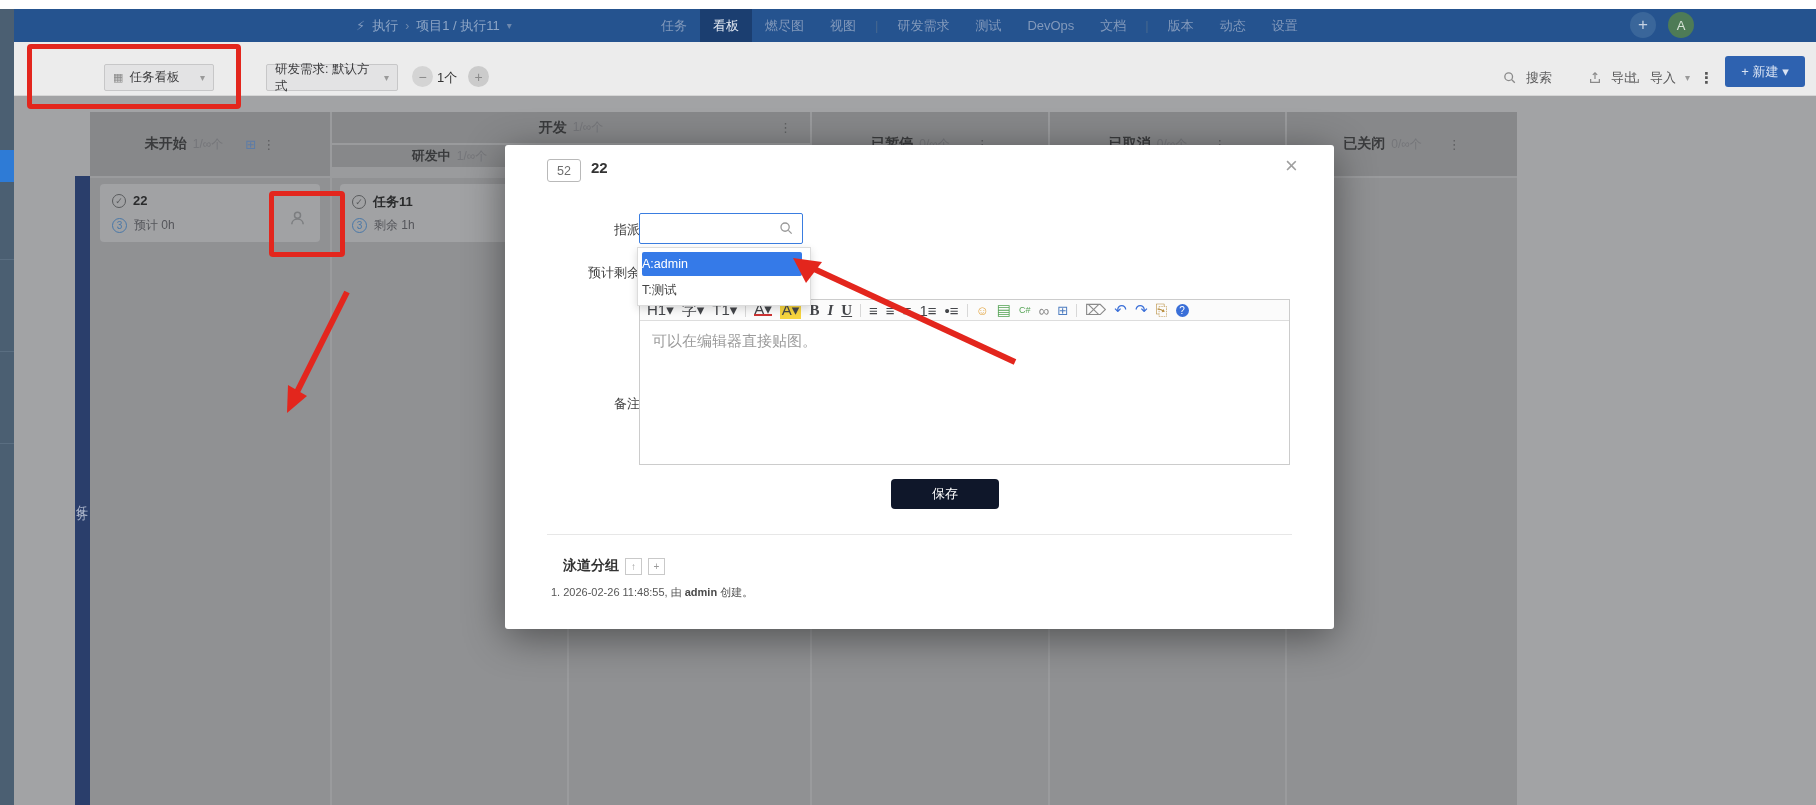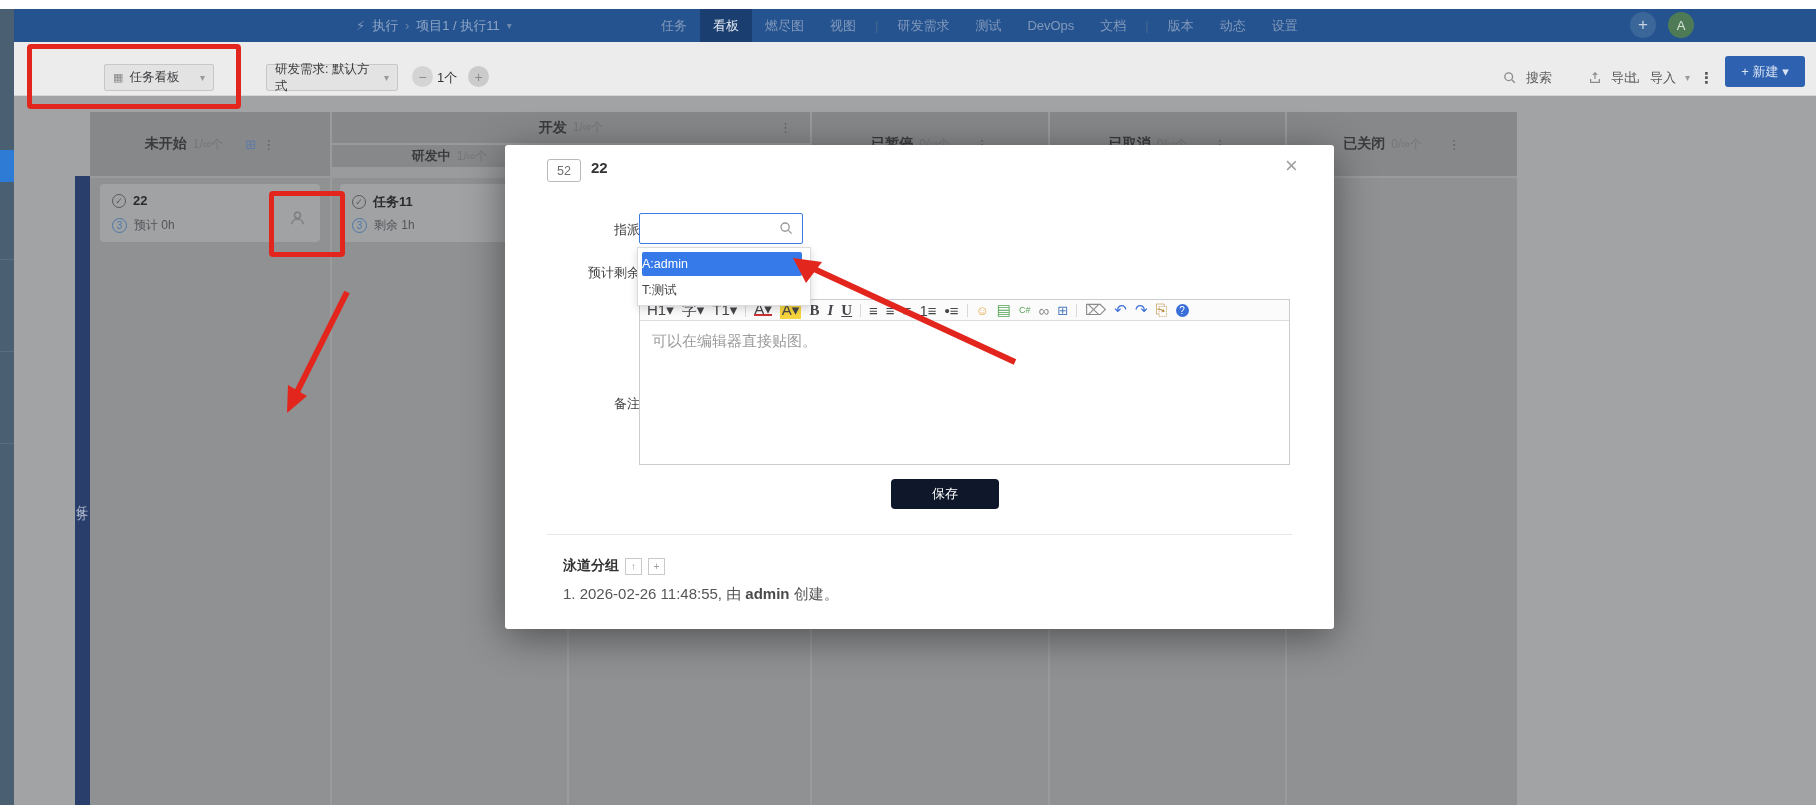--- a/index.html
+++ b/index.html
@@ -73,21 +73,21 @@
   .ed-gray{color:#8a8a8a;}
   .ed-blue{color:#3a6fd8;}
   .ed-table{color:#4d7cc0;font-size:13px;}
   .ed-tan{color:#b98e3f;}
   .ed-help{background:#3a6fd8;color:#fff;width:13px;height:13px;border-radius:50%;display:flex;align-items:center;justify-content:center;font-size:10px;}
   #ed-ph{position:absolute;left:12px;top:32px;font-size:15px;color:#9b9b9b;}
   #btn-save{left:379px;top:334px;width:108px;height:30px;background:#0f172a;border-radius:4px;color:#fff;font-size:13px;display:flex;align-items:center;justify-content:center;cursor:pointer;margin-left:7px;}
   #m-div{left:42px;top:389px;width:745px;height:1px;background:#e7e7e7;}
   #hist-title{left:58px;top:412px;font-size:14px;font-weight:bold;color:#333;display:flex;align-items:center;gap:6px;}
   .hist-ic{width:15px;height:15px;border:1px solid #c9c9c9;color:#9a9a9a;font-size:10px;font-weight:normal;display:flex;align-items:center;justify-content:center;cursor:pointer;}
-  #hist-entry{left:58px;top:440px;font-size:15px;color:#565656;}
+  #hist-entry{left:46px;top:440px;font-size:11px;color:#565656;}
   #hist-entry b{color:#4a4a4a;}
   
   .redbox{position:absolute;border:5px solid #e3261d;border-radius:4px;z-index:85;}
 </style>
 </head>
 <body>
 
 <div id="stage">
 
   <div class="abs" id="topstrip"></div>

